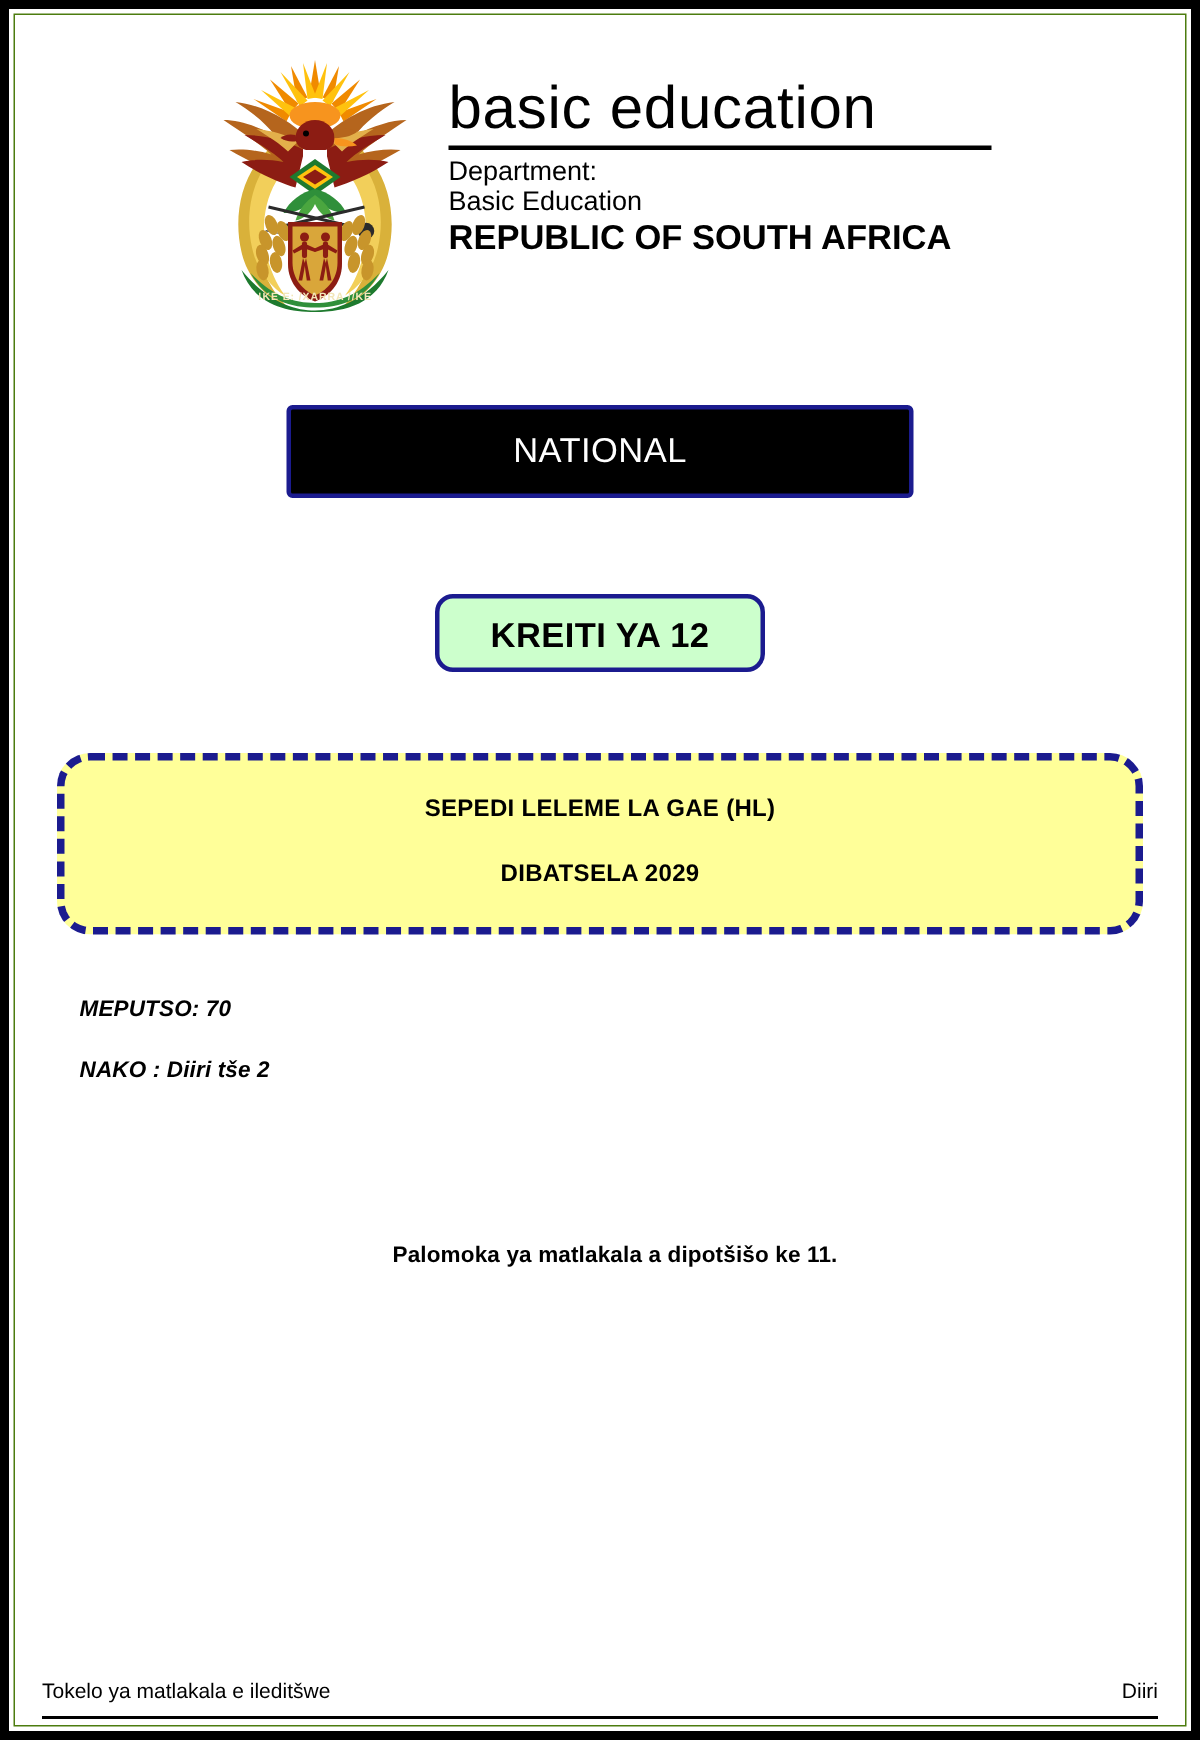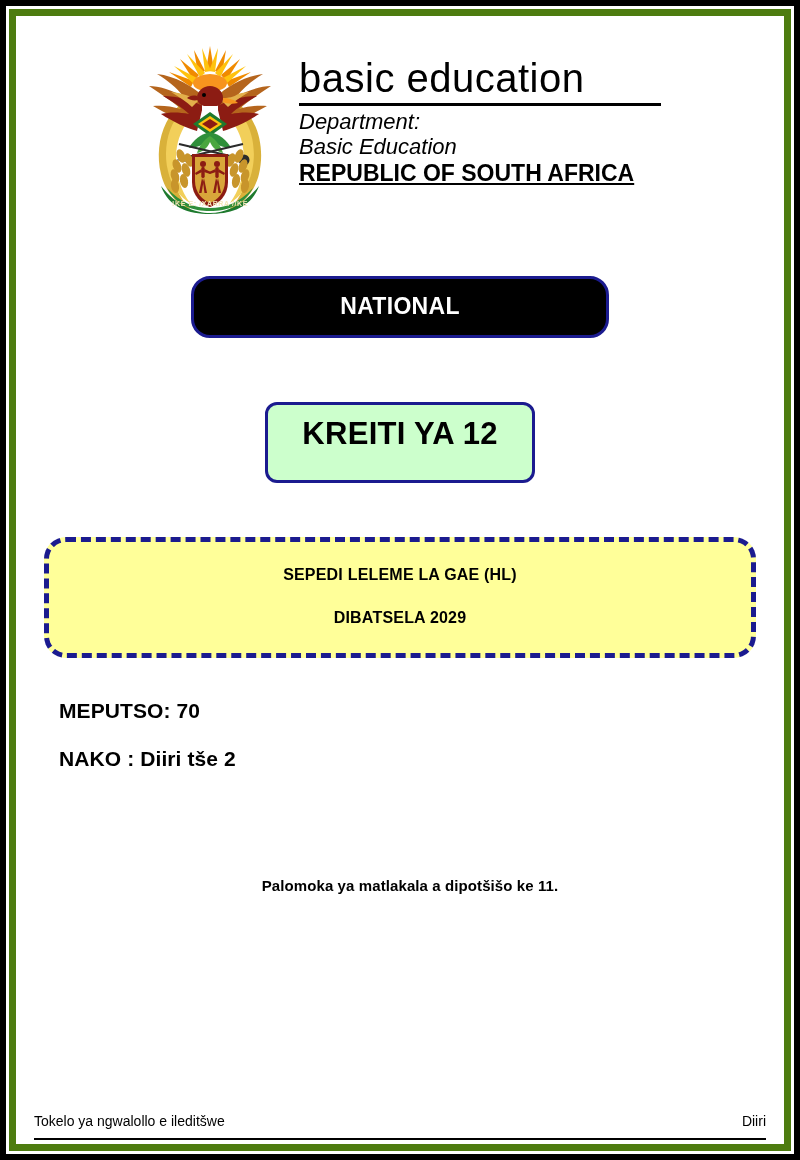--- a/index.html
+++ b/index.html
@@ -24,21 +24,21 @@
     background: #ffffff;
     border: 6px solid #000000;
   }
   .page-inner {
     position: absolute;
     top: 3px;
     left: 3px;
     right: 3px;
     bottom: 3px;
     box-sizing: border-box;
-    border: 7px solid #4d7c0f;
+    border: 1px solid #4d7c0f;
     background: #ffffff;
   }
   .content {
     position: absolute;
     top: 0; left: 0; right: 0; bottom: 0;
     box-sizing: border-box;
     padding: 0 28px;
   }
 
   
@@ -67,69 +67,67 @@
     white-space: nowrap;
   }
   .logo-rule {
     height: 3px;
     background: #000000;
     margin-top: 5px;
     margin-bottom: 4px;
     width: 362px;
   }
   .logo-sub1, .logo-sub2 {
-    font-size: 22px;
+    font-size: 18px;
     line-height: 1.13;
     font-weight: 400;
     white-space: nowrap;
-    font-style: italic;
   }
   .logo-sub3 {
     font-size: 23px;
     line-height: 1.13;
     font-weight: bold;
     white-space: nowrap;
-    text-decoration: underline;
   }
 
   
   .nsc-wrap {
     display: flex;
     justify-content: center;
     margin-top: 62px;
   }
   .nsc-box {
     box-sizing: border-box;
     width: 418px;
     padding: 12px 10px 13px;
     background: #000000;
     border: 3px solid #1b1b8f;
-    border-radius: 19px;
+    border-radius: 4px;
     text-align: center;
     color: #ffffff;
     font-size: 23px;
-    font-weight: bold;
+    font-weight: normal;
     line-height: 1.33;
     letter-spacing: 0.3px;
   }
 
   
   .grade-wrap {
     display: flex;
     justify-content: center;
     margin-top: 64px;
   }
   .grade-box {
     box-sizing: border-box;
-    padding: 11px 34px 28px;
+    padding: 11px 34px 8px;
     background: #ccffcc;
     border: 3px solid #1b1b8f;
     border-radius: 12px;
     text-align: center;
-    font-size: 31px;
+    font-size: 23px;
     font-weight: bold;
     letter-spacing: 0.3px;
   }
 
   
   .subject-wrap {
     display: flex;
     justify-content: center;
     margin-top: 54px;
   }
@@ -150,23 +148,24 @@
     margin: 0;
   }
   .subject-line + .subject-line { margin-top: 26px; }
 
   
   .meta {
     margin-top: 41px;
     padding-left: 15px;
   }
   .meta-line {
-    font-size: 21px;
+    font-size: 15px;
     font-weight: bold;
     letter-spacing: 0.1px;
+    font-style: italic;
   }
   .meta-line + .meta-line { margin-top: 24px; }
 
   
   .pagecount {
     margin-top: 106px;
     text-align: center;
     font-size: 15px;
     font-weight: bold;
     letter-spacing: 0.1px;
@@ -327,21 +326,21 @@
 
       <div class="meta">
         <div class="meta-line">MEPUTSO: 70</div>
         <div class="meta-line">NAKO : Diiri tše 2</div>
       </div>
 
       <div class="pagecount">Palomoka ya matlakala a dipotšišo ke 11.</div>
 
       <div class="footer">
         <div class="footer-row">
-          <span>Tokelo ya ngwalollo e ileditšwe</span>
+          <span>Tokelo ya matlakala e ileditšwe</span>
           <span>Diiri</span>
         </div>
         <div class="footer-rule"></div>
       </div>
 
     </div>
   </div>
 </div>
 
 </body></html>

